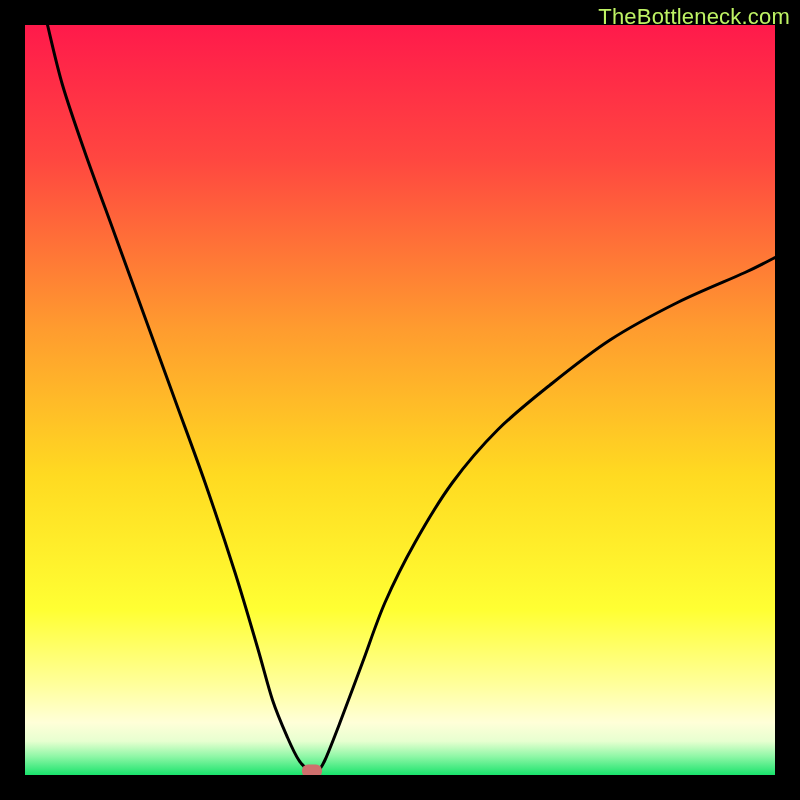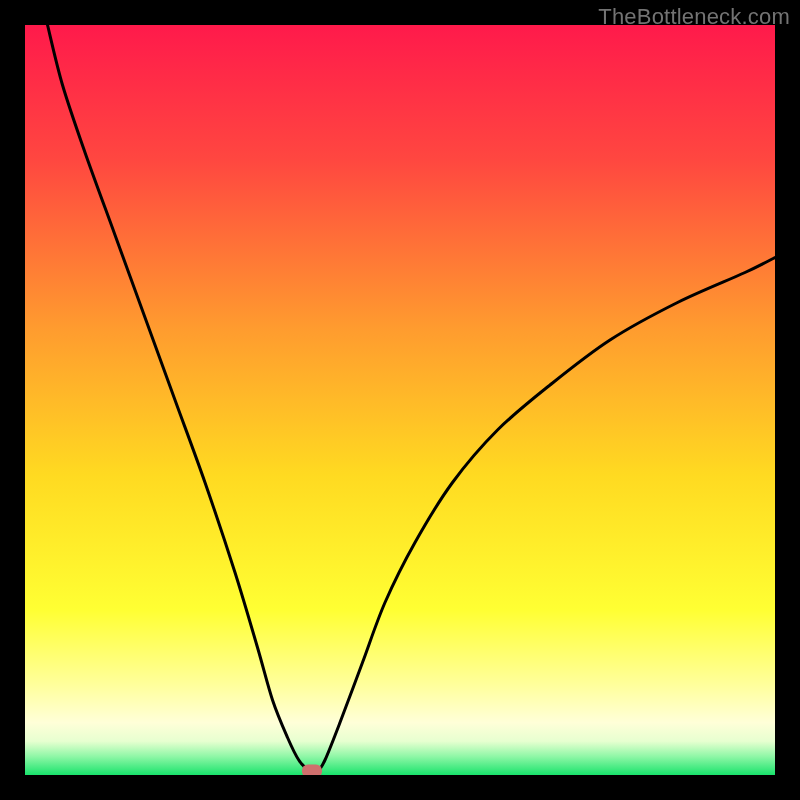--- a/index.html
+++ b/index.html
@@ -22,21 +22,21 @@
     left: 25px;
     top: 25px;
     width: 750px;
     height: 750px;
     overflow: hidden;
   }
   .watermark {
     position: absolute;
     top: 4px;
     right: 10px;
-    color: #737373;
+    color: #bef264;
     font-size: 22px;
     font-weight: 500;
     letter-spacing: 0.2px;
     pointer-events: none;
   }
   svg.curve-layer {
     position: absolute;
     left: 0;
     top: 0;
   }

